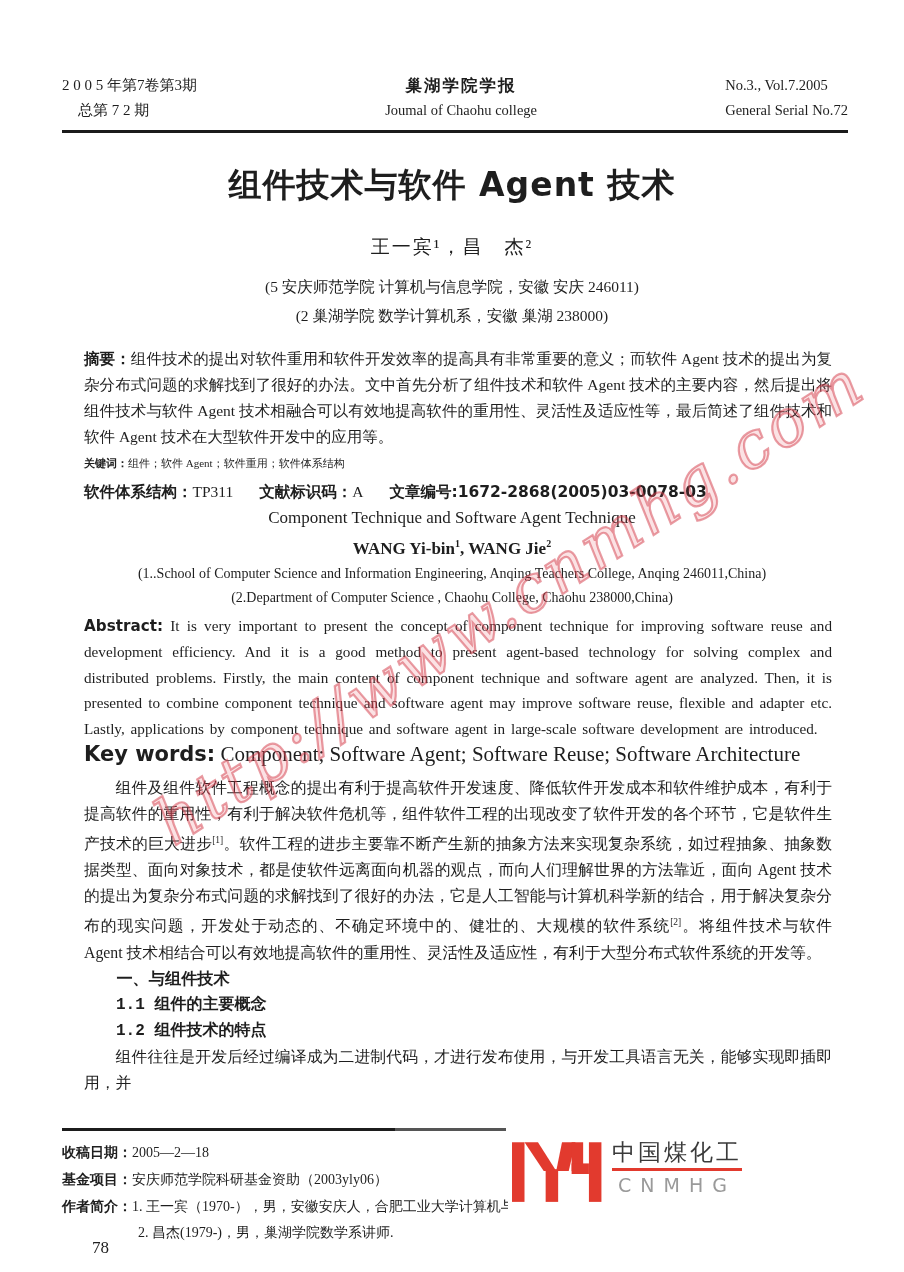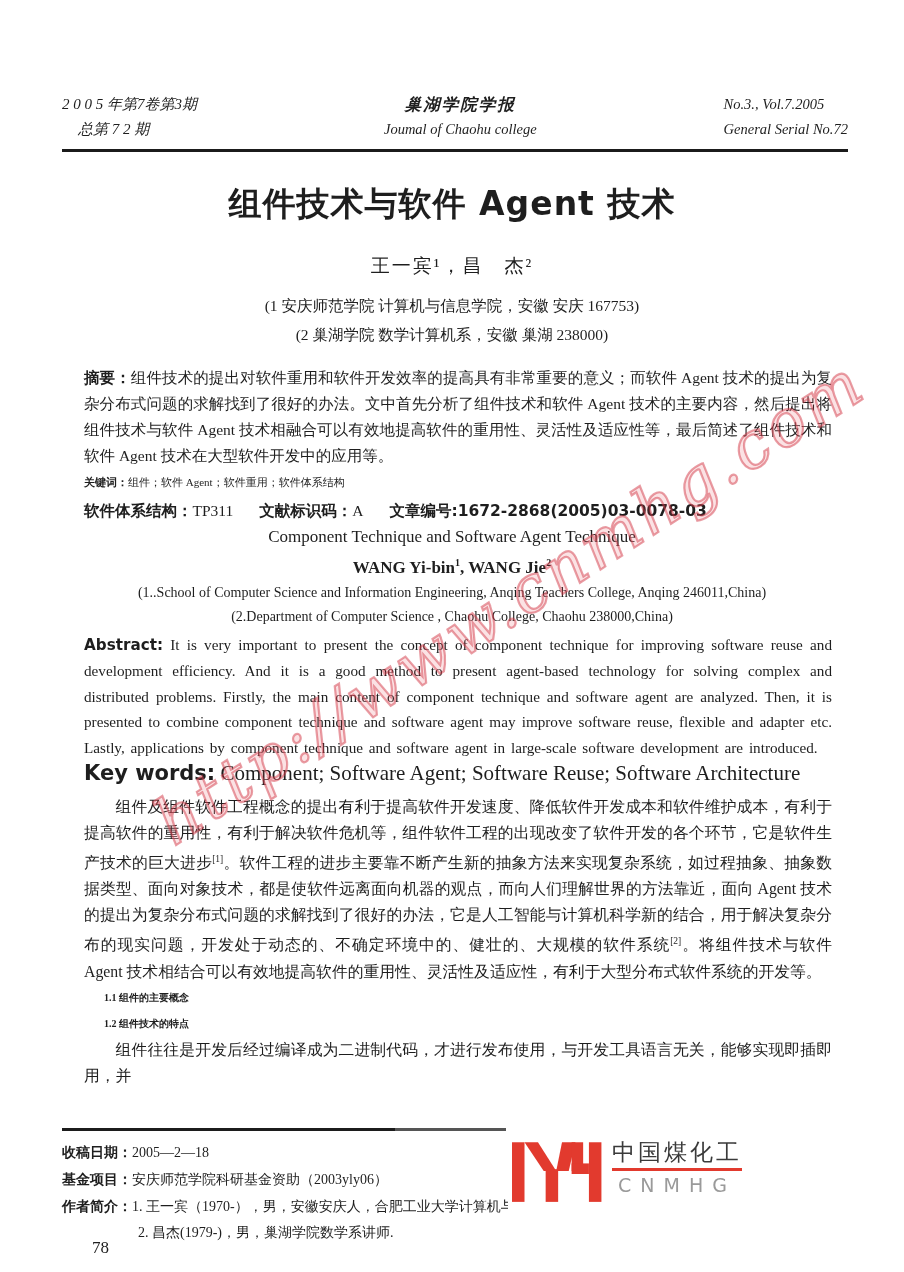--- a/index.html
+++ b/index.html
@@ -3,21 +3,21 @@
 <meta charset="utf-8">
 <style>
   html,body { margin:0; padding:0; background:#e8e8e8; }
   .page {
     position:relative; width:904px; height:1272px; margin:0 auto;
     background:#ffffff; color:#1e1e1e; overflow:hidden;
     font-family:"Liberation Serif", serif;
   }
   
   .journal-header { display:flex; justify-content:space-between; align-items:flex-end;
-    padding:92px 56px 0 62px;font-style:italic; }
+    padding:73px 56px 0 62px; }
   .jh-left  { font-size:15px; line-height:25px; }
   .jh-left .l2 { padding-left:16px; }
   .jh-center{ text-align:center; }
   .jh-center .l1 { font-family:"DejaVu Sans", sans-serif; font-weight:700; font-size:16.5px; line-height:24px; letter-spacing:2px; }
   .jh-center .l2 { font-size:14.5px; line-height:25px; }
   .jh-right { font-size:14.5px; line-height:25px; text-align:left; }
   .header-rule { margin:7px 56px 0 62px; height:3px; background:#1b1b1b; }
   
   .art-title { margin-top:30px; text-align:center; font-family:"DejaVu Sans", sans-serif;
     font-weight:700; font-size:33px; letter-spacing:1px; }
@@ -36,21 +36,21 @@
   .en-authors sup { font-size:10px; }
   .en-affils { text-align:center; font-size:14px; line-height:24px; }
   .en-abs { margin:3px 72px 0 84px; font-size:15.2px; line-height:25.5px; text-align:justify; word-spacing:2px; }
   .en-kw { margin:0 72px 0 84px; font-size:21px; line-height:26px; }
   
   .body-text { margin:8px 72px 0 84px; font-size:15.8px; line-height:26px; text-align:justify; }
   .body-text p { margin:0; text-indent:2em; }
   .body-text sup { font-size:9.5px; }
   .sec-h { font-family:"DejaVu Sans", sans-serif; font-weight:700; font-size:16.2px;
     line-height:26px; text-indent:2em; margin:0; }
-  .sub-h { font-family:Liberation Serif, serif; font-weight:700; font-size:10px;
+  .sub-h { font-family:Liberation Mono, monospace; font-weight:700; font-size:16px;
     line-height:26px; text-indent:2em; margin:0; }
   
   .footnote { position:absolute; left:62px; right:50px; top:1128px; }
   .foot-rule { height:2.5px; margin-bottom:8px;
     background:linear-gradient(to right,#1c1c1c 0 42%, #555 42% 56%, transparent 56%); }
   .foot-line { font-size:14px; line-height:26px; }
   .foot-line .blabel { font-size:14px; }
   .bio2 { padding-left:76px; }
   .page-num { position:absolute; left:92px; top:1238px; font-size:17px; font-weight:400; }
   
@@ -84,41 +84,42 @@
     <div class="jh-right">
       <div class="l1">No.3., Vol.7.2005</div>
       <div class="l2">General Serial No.72</div>
     </div>
   </div>
   <div class="header-rule"></div>
 
   <div class="art-title">组件技术与软件 Agent 技术</div>
   <div class="art-authors">王一宾¹，昌　杰²</div>
   <div class="art-affils">
-    <div>(1 安庆师范学院 计算机与信息学院，安徽 安庆 167753)</div>
+    <div>(5 安庆师范学院 计算机与信息学院，安徽 安庆 246011)</div>
     <div>(2 巢湖学院 数学计算机系，安徽 巢湖 238000)</div>
   </div>
 
   <div class="cn-abs"><span class="blabel">摘要：</span><span>组件技术的提出对软件重用和软件开发效率的提高具有非常重要的意义；而软件 Agent 技术的提出为复杂分布式问题的求解找到了很好的办法。文中首先分析了组件技术和软件 Agent 技术的主要内容，然后提出将组件技术与软件 Agent 技术相融合可以有效地提高软件的重用性、灵活性及适应性等，最后简述了组件技术和软件 Agent 技术在大型软件开发中的应用等。</span></div>
 
   <div class="kw-line"><span class="blabel">关键词：</span><span>组件；软件 Agent；软件重用；软件体系结构</span></div>
 
   <div class="clc-line"><span class="seg"><span class="blabel">软件体系结构：</span><span>TP311</span></span><span class="seg"><span class="blabel">文献标识码：</span><span>A</span></span><span class="seg"><span class="blabel">文章编号:</span><span class="bold-val">1672-2868(2005)03-0078-03</span></span></div>
 
   <div class="en-title">Component Technique and Software Agent Technique</div>
   <div class="en-authors"><span>WANG Yi-bin</span><sup>1</sup><span>, WANG Jie</span><sup>2</sup></div>
   <div class="en-affils">
     <div>(1..School of Computer Science and Information Engineering, Anqing Teachers College, Anqing 246011,China)</div>
     <div>(2.Department of Computer Science , Chaohu College, Chaohu 238000,China)</div>
   </div>
   <div class="en-abs"><span class="blabel">Abstract:</span><span> It is very important to present the concept of component technique for improving software reuse and development efficiency. And it is a good method to present agent-based technology for solving complex and distributed problems. Firstly, the main content of component technique and software agent are analyzed. Then, it is presented to combine component technique and software agent may improve software reuse, flexible and adapter etc. Lastly, applications by component technique and software agent in large-scale software development are introduced.</span></div>
   <div class="en-kw"><span class="blabel">Key words:</span><span> Component; Software Agent; Software Reuse; Software Architecture</span></div>
 
   <div class="body-text">
     <p><span>组件及组件软件工程概念的提出有利于提高软件开发速度、降低软件开发成本和软件维护成本，有利于提高软件的重用性，有利于解决软件危机等，组件软件工程的出现改变了软件开发的各个环节，它是软件生产技术的巨大进步</span><sup>[1]</sup><span>。软件工程的进步主要靠不断产生新的抽象方法来实现复杂系统，如过程抽象、抽象数据类型、面向对象技术，都是使软件远离面向机器的观点，而向人们理解世界的方法靠近，面向 Agent 技术的提出为复杂分布式问题的求解找到了很好的办法，它是人工智能与计算机科学新的结合，用于解决复杂分布的现实问题，开发处于动态的、不确定环境中的、健壮的、大规模的软件系统</span><sup>[2]</sup><span>。将组件技术与软件 Agent 技术相结合可以有效地提高软件的重用性、灵活性及适应性，有利于大型分布式软件系统的开发等。</span></p>
+    <p class="sec-h">一、与组件技术</p>
     <p class="sub-h">1.1 组件的主要概念</p>
     <p class="sub-h">1.2 组件技术的特点</p>
     <p>组件往往是开发后经过编译成为二进制代码，才进行发布使用，与开发工具语言无关，能够实现即插即用，并</p>
   </div>
 
   <div class="footnote">
     <div class="foot-rule"></div>
     <div class="foot-line"><span class="blabel">收稿日期：</span><span>2005—2—18</span></div>
     <div class="foot-line"><span class="blabel">基金项目：</span><span>安庆师范学院科研基金资助（2003yly06）</span></div>
     <div class="foot-line"><span class="blabel">作者简介：</span><span>1. 王一宾（1970-），男，安徽安庆人，合肥工业大学计算机与信息学院在职研究生.</span></div>

